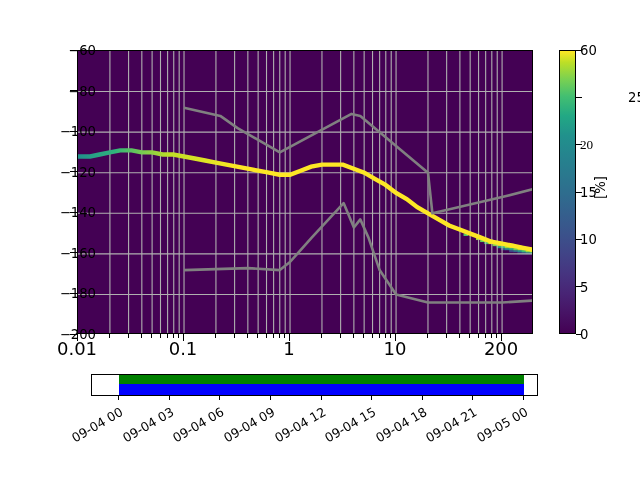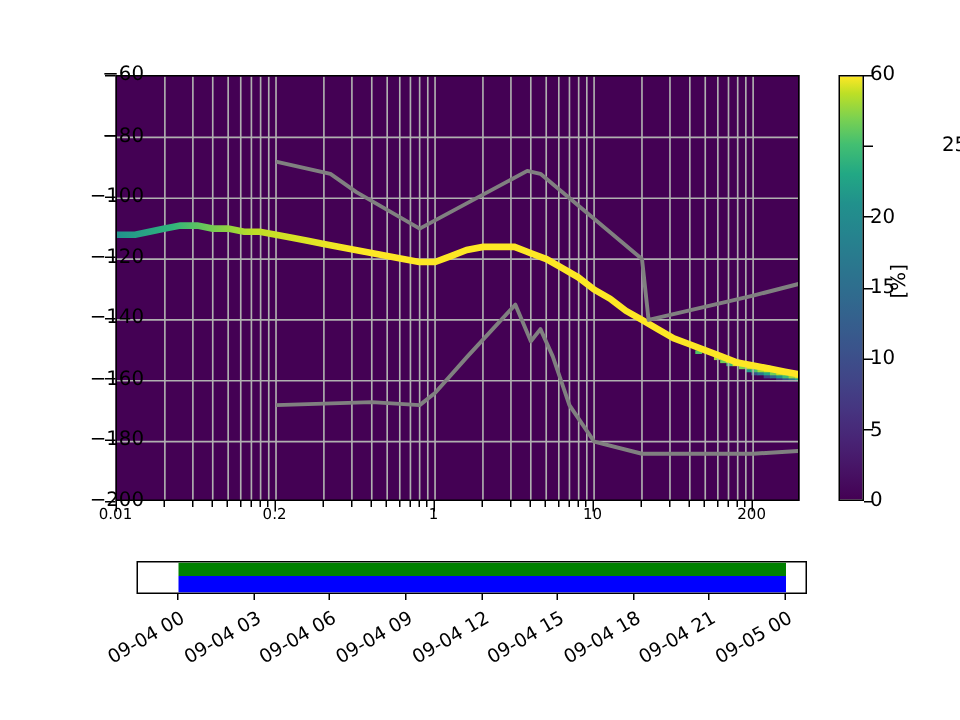--- a/index.html
+++ b/index.html
@@ -10,21 +10,21 @@
   .ttl{position:absolute;left:0;top:22px;width:596px;text-align:center;
        font-size:15.5px;letter-spacing:.1px;white-space:pre;}
 
   
   #axes{position:absolute;left:77px;top:50px;width:456px;height:284px;
         background:#440154;border:1.1px solid #000;box-sizing:border-box;overflow:hidden;}
   #plotsvg{position:absolute;left:0;top:0;width:456px;height:284px;}
   .ytk{position:absolute;right:544px;font-size:13.2px;text-align:right;
        width:60px;transform:translateY(-50%);}
   .ytick-m{position:absolute;left:70px;width:7px;height:1.1px;background:#000;}
-  .xtk{position:absolute;top:338px;font-size:10px;transform:translateX(-50%);}
+  .xtk{position:absolute;top:338px;font-size:18px;transform:translateX(-50%);}
   .xtick-M{position:absolute;top:334px;width:1.1px;height:7px;background:#000;}
   .xtick-m{position:absolute;top:334px;width:1px;height:4px;background:#000;}
   .xlab{position:absolute;left:77px;top:361px;width:456px;text-align:center;font-size:13.2px;}
 
   
   #cbar{position:absolute;left:559px;top:50px;width:17px;height:284px;
         border:1.1px solid #000;box-sizing:border-box;
         background:linear-gradient(to top,
           #440154 0%,#471365 7%,#482475 14%,#463480 21%,#414487 28%,
           #3b528b 35%,#355f8d 42%,#2f6c8e 49%,#2a788e 56%,#25848e 63%,
@@ -167,21 +167,21 @@
       <div class="ytk" style="top: 252.857px;">−160</div>
       <div class="ytick-m" style="top: 252.357px;"></div>
       <div class="ytk" style="top: 293.429px;">−180</div>
       <div class="ytick-m" style="top: 292.929px;"></div>
       <div class="ytk" style="top: 334px;">−200</div>
       <div class="ytick-m" style="top: 333.5px;"></div>
     </div>
   <div id="xticks">
       <div class="xtk" style="left: 77px;">0.01</div>
       <div class="xtick-M" style="left: 76.5px;"></div>
-      <div class="xtk" style="left: 183.021px;">0.2</div>
+      <div class="xtk" style="left: 183.021px;">0.1</div>
       <div class="xtick-M" style="left: 182.521px;"></div>
       <div class="xtk" style="left: 289.042px;">1</div>
       <div class="xtick-M" style="left: 288.542px;"></div>
       <div class="xtk" style="left: 395.063px;">10</div>
       <div class="xtick-M" style="left: 394.563px;"></div>
       <div class="xtk" style="left: 501.084px;">200</div>
       <div class="xtick-M" style="left: 500.584px;"></div>
       <div class="xtick-m" style="left: 108.916px;"></div>
       <div class="xtick-m" style="left: 127.585px;"></div>
       <div class="xtick-m" style="left: 140.831px;"></div>
@@ -219,21 +219,21 @@
   <div id="cbar"></div>
   <div id="cbticks">
       <div class="cbtk" style="top: 334px;">0</div>
       <div class="cbtick-m" style="top: 333.5px;"></div>
       <div class="cbtk" style="top: 286.667px;">5</div>
       <div class="cbtick-m" style="top: 286.167px;"></div>
       <div class="cbtk" style="top: 239.333px;">10</div>
       <div class="cbtick-m" style="top: 238.833px;"></div>
       <div class="cbtk" style="top: 192px;">15</div>
       <div class="cbtick-m" style="top: 191.5px;"></div>
-      <div class="cbtk" style="top: 144.667px;">20</div>
+      <div class="cbtk" style="top: 144.667px; font-family: Liberation Serif, serif;">20</div>
       <div class="cbtick-m" style="top: 144.167px;"></div>
       <div class="cbtk" style="top: 97.3333px; margin-left: 48px;">25</div>
       <div class="cbtick-m" style="top: 96.8333px;"></div>
       <div class="cbtk" style="top: 50px;">60</div>
       <div class="cbtick-m" style="top: 49.5px;"></div>
     </div>
   <div class="cblab">[%]</div>
 
   <div id="covbox">
     <svg id="covsvg" viewBox="0 0 445 20" preserveAspectRatio="none">

